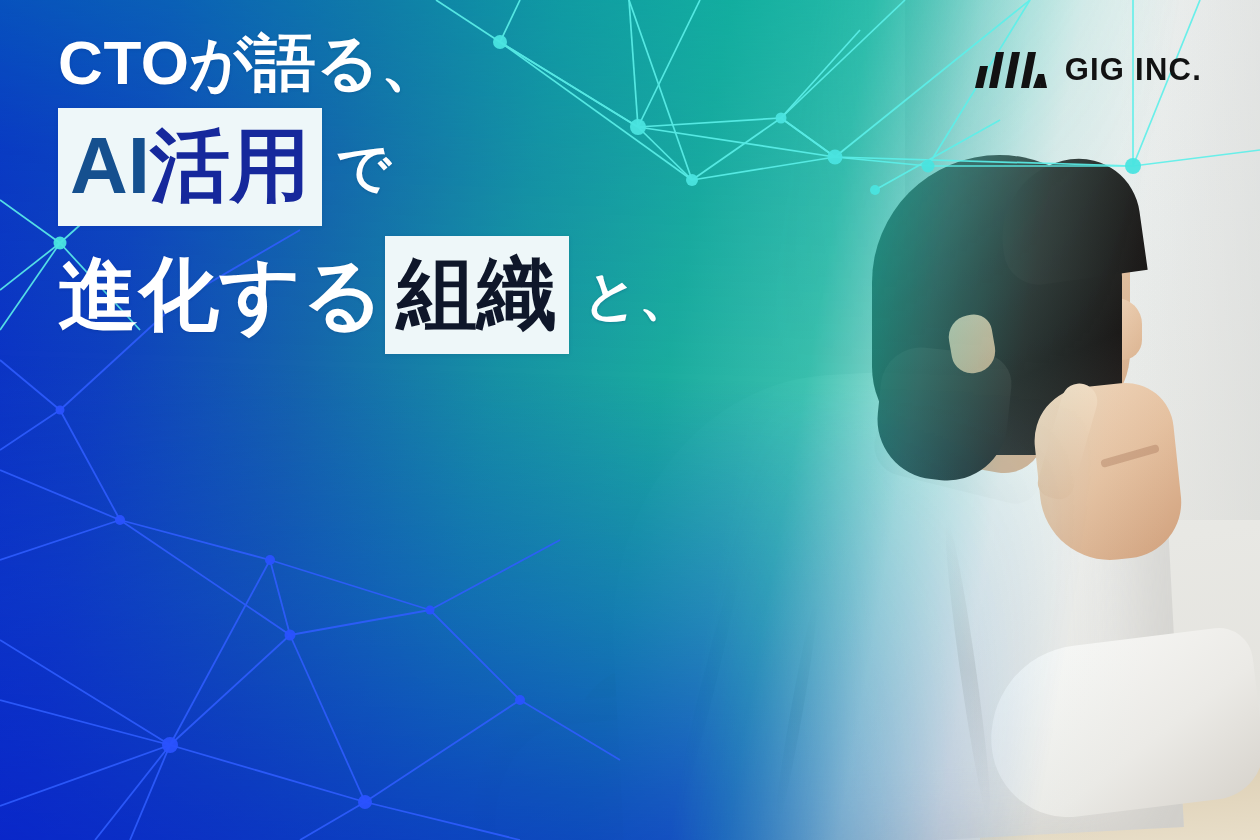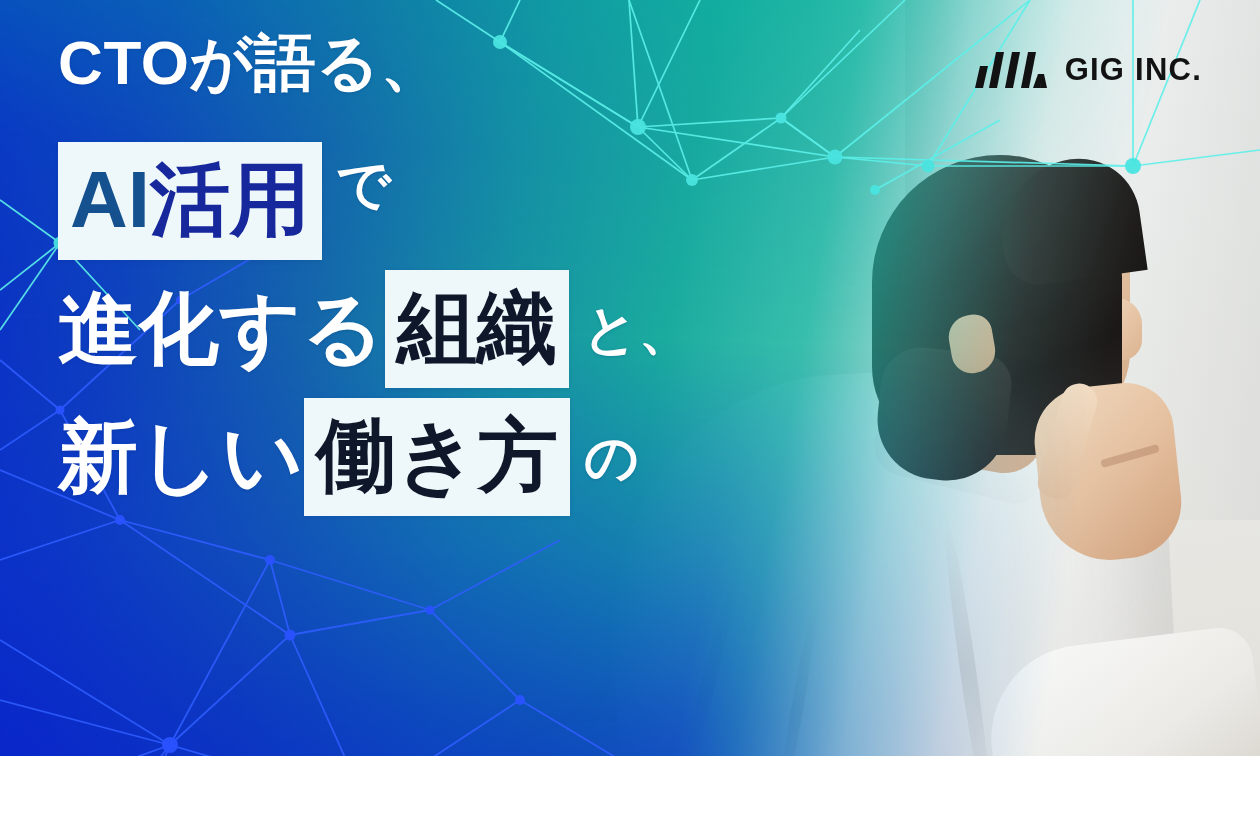--- a/index.html
+++ b/index.html
@@ -4,21 +4,21 @@
 <title>GIG INC. CTO Article Hero Banner</title>
 <style>
   html, body {
     margin: 0;
     padding: 0;
     background: #ffffff;
   }
   #banner {
     position: relative;
     width: 1260px;
-    height: 756px;
+    height: 840px;
     overflow: hidden;
     font-family: "Liberation Sans", "DejaVu Sans", sans-serif;
     background: #f2f2f0;
     user-select: none;
   }
 
   
   .photo-layer {
     position: absolute;
     inset: 0;
@@ -290,21 +290,21 @@
   .hl {
     display: inline-block;
     background: #eef7f9;
     color: #0f172a;
     font-weight: 700;
     font-size: 80px;
     line-height: 1;
     padding: 18px 12px 20px 12px;
     box-shadow: 0 1px 4px rgba(0,30,90,0.12);
   }
-  .hl-ai { color: #15508f; margin-top: 34px; }
+  .hl-ai { color: #15508f; }
   .hl-ai .kanji { color: #16289c; }
 
   
   .logo {
     position: absolute;
     right: 58px;
     top: 52px;
     display: flex;
     align-items: flex-end;
     gap: 18px;
@@ -469,25 +469,20 @@
       <span class="hl hl-ai"><span>AI</span><span class="kanji">活用</span></span>
       <span class="plain t-suffix">で</span>
     </div>
 
     <div class="line line-3">
       <span class="plain t-big">進化する</span>
       <span class="hl">組織</span>
       <span class="plain t-suffix">と、</span>
     </div>
 
-    <div class="line line-4">
-      <span class="plain t-big">新しい</span>
-      <span class="hl">働き方</span>
-      <span class="plain t-suffix">の</span>
-    </div>
 
 
   </div>
 
   <div class="logo">
     <svg class="logo-mark" width="76" height="36" viewBox="0 0 76 36">
       <g fill="#121212">
         <polygon points="4,36 12,36 17,14 9,14"></polygon>
         <polygon points="18,36 26,36 33,0 25,0"></polygon>
         <polygon points="34,36 42,36 49,0 41,0"></polygon>

